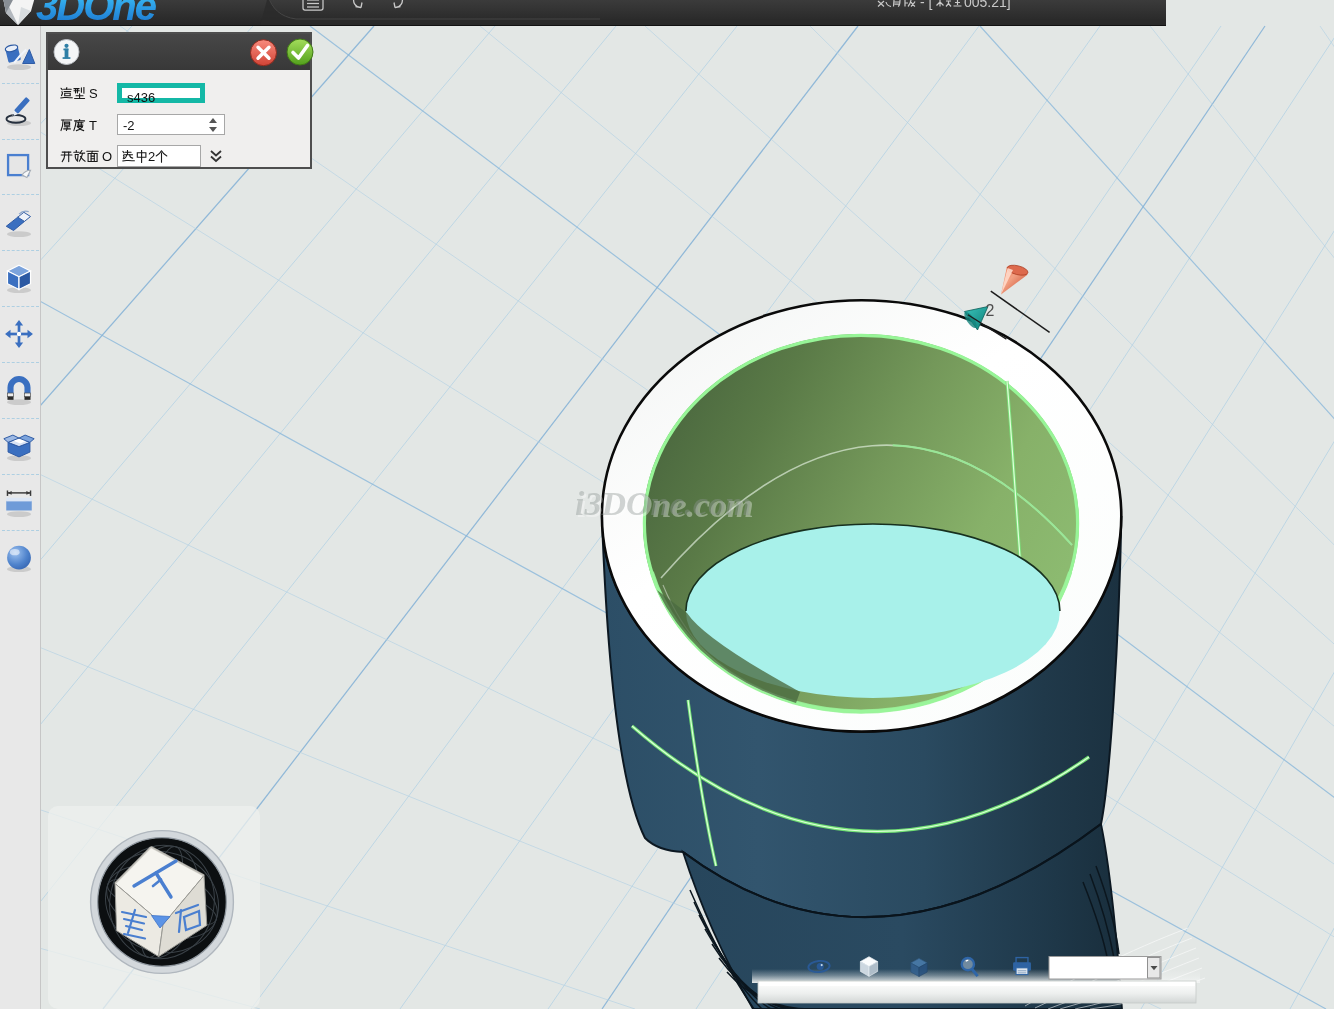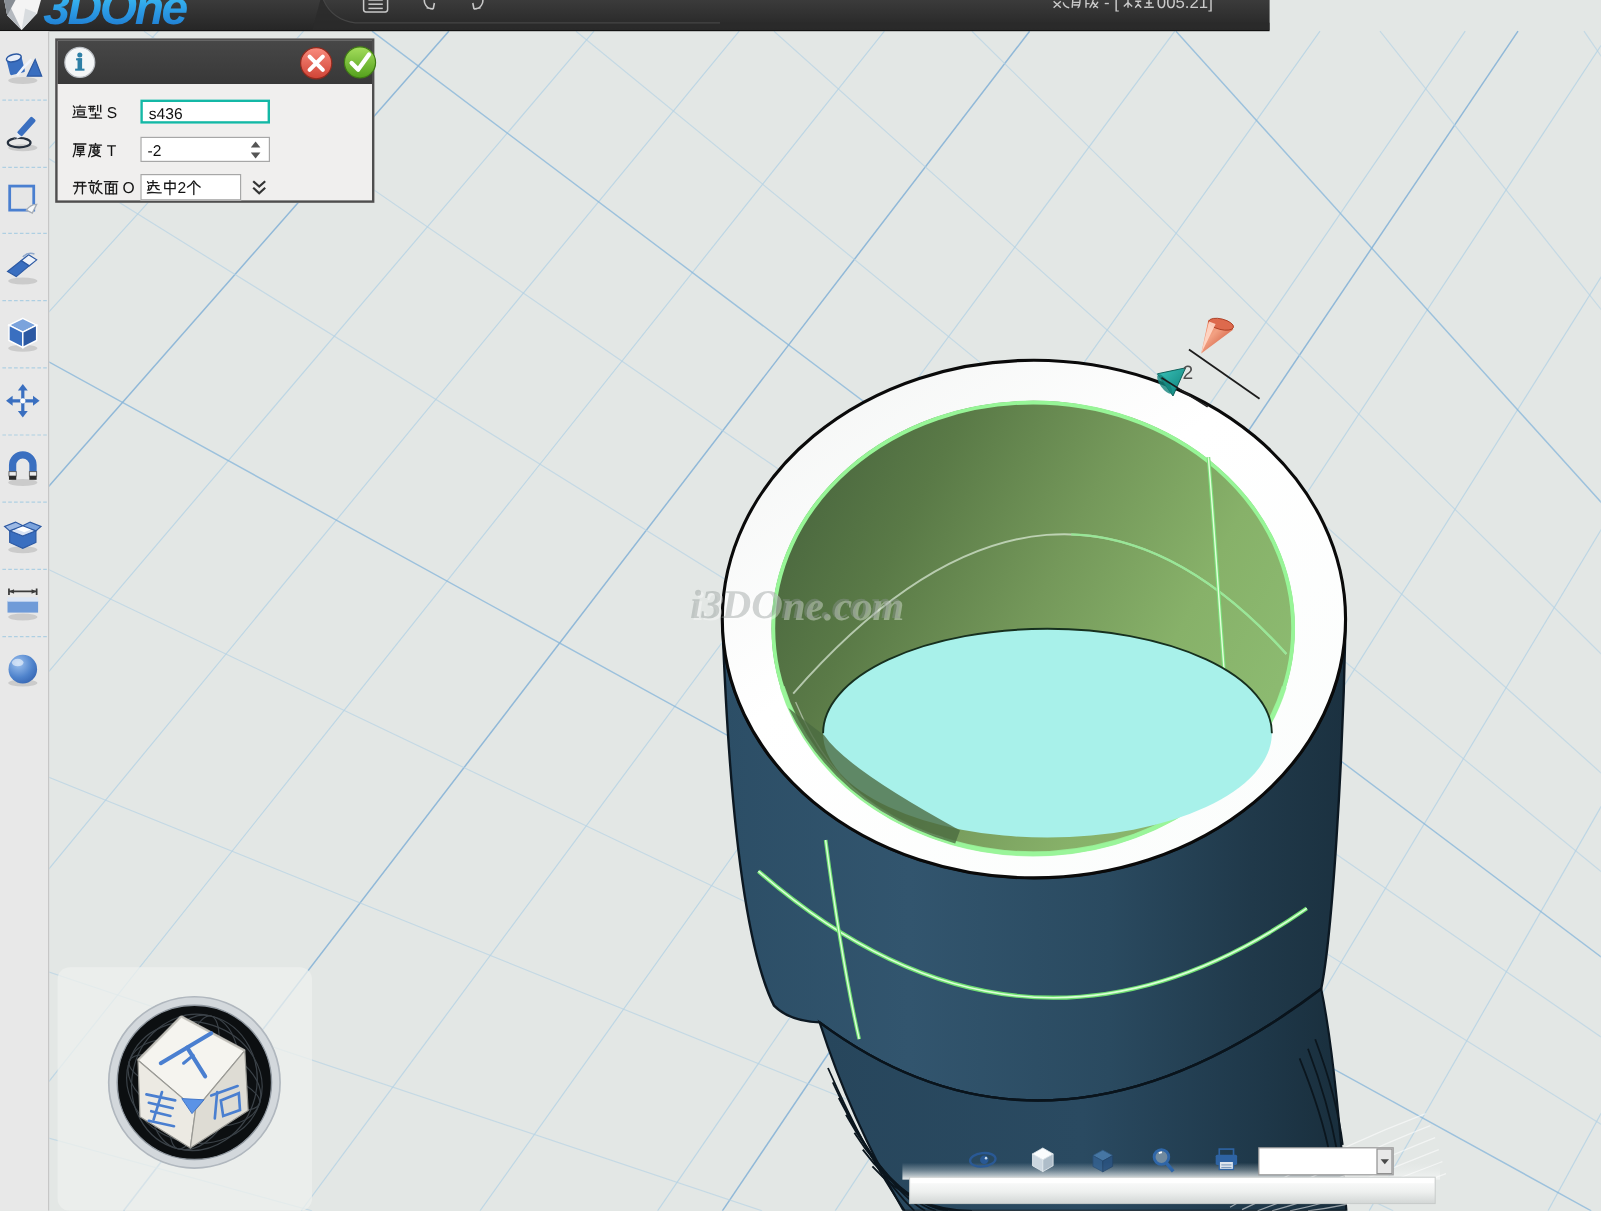--- a/index.html
+++ b/index.html
@@ -244,21 +244,21 @@
   <line x1="176" y1="913" x2="198" y2="905"></line>
   <path d="M181,910 L179,932"></path>
   <path d="M184,917 L199,911 L200,925 L186,930 Z"></path>
  </g>
 
  <polygon points="151.5,915.5 170,916.5 160,928" fill="#5b93e6" stroke="#3f74c8" stroke-width="0.8"></polygon>
 </g>
 
 </svg>
 
-<div style="position:absolute;left:0;top:0;width:1058px;height:26px;background:linear-gradient(#3b3b3b,#262626);border-bottom:1px solid #121212;overflow:hidden">
+<div style="position:absolute;left:0;top:0;width:1166px;height:26px;background:linear-gradient(#3b3b3b,#262626);border-bottom:1px solid #121212;overflow:hidden">
  <svg width="1334" height="26">
   <defs>
           <linearGradient id="logoB" x1="0" y1="0" x2="0" y2="1">
     <stop offset="0" stop-color="#49d6f8"></stop>
             <stop offset="0.5" stop-color="#2da0e8"></stop>
             <stop offset="1" stop-color="#1a6fc8"></stop>
   </linearGradient>
         </defs>
   <path d="M268,-4 C272,8 280,17 296,19 L1334,19 L1334,26 L260,26 Z" fill="#2b2b2b" opacity="0.8"></path>
   <path d="M268,-4 C272,8 280,17 296,19 L600,19" fill="none" stroke="#454545" stroke-width="1"></path>
@@ -435,21 +435,21 @@
             <path d="M4.7,1.6 L4.4,5.9"></path>
             <path d="M8.4,0.9 L8.4,5.3"></path>
             <path d="M10.9,0.5 L10.9,6.3"></path>
             <path d="M3.1,8.7 L10,8.7"></path>
             <path d="M6.6,6.9 L6.6,11.2"></path>
             <path d="M1.6,11.5 L11.6,11.5"></path>
           </g>
         </svg>
         <span style="font-size:13px;color:#111;margin-left:3px">S</span>
       </div>
- <div style="position:absolute;left:69px;top:49px;width:108px;height:20px;background:#fff;border:2px solid #14b8a6;font-size:13px;color:#111;line-height:20px;padding-left:5px">s436</div>
+ <div style="position:absolute;left:69px;top:49px;width:88px;height:20px;background:#fff;border:5px solid #14b8a6;font-size:13px;color:#111;line-height:20px;padding-left:5px">s436</div>
  <div style="position:absolute;left:12px;top:82px;display:flex;align-items:center;height:18px">
         <svg width="13" height="13" viewBox="0 0 13 13" style="vertical-align:-2px">
           <g stroke="#1a1a1a" stroke-width="1.1" fill="none" stroke-linecap="round">
             <path d="M1.4,1 L11.6,1"></path>
             <path d="M3.1,1 C3,4.8 2.3,8.8 1,11.6"></path>
             <path d="M4.6,3.1 L9.6,3.1 L9.6,6.3 L4.6,6.3 Z"></path>
             <path d="M4.6,4.7 L9.6,4.7"></path>
             <path d="M4.4,7.7 L9.8,7.7"></path>
             <path d="M7.1,7.7 C7.5,8.8 7.1,10.2 6.4,11.4"></path>
             <path d="M3.7,9.9 L10.4,9.9"></path>

